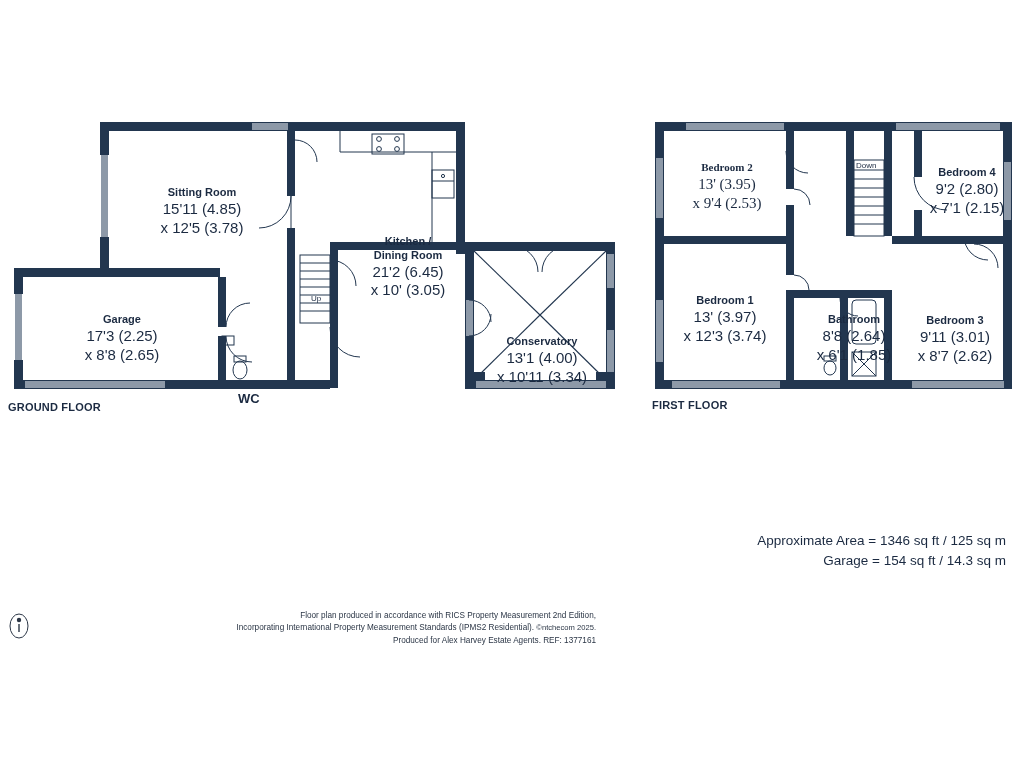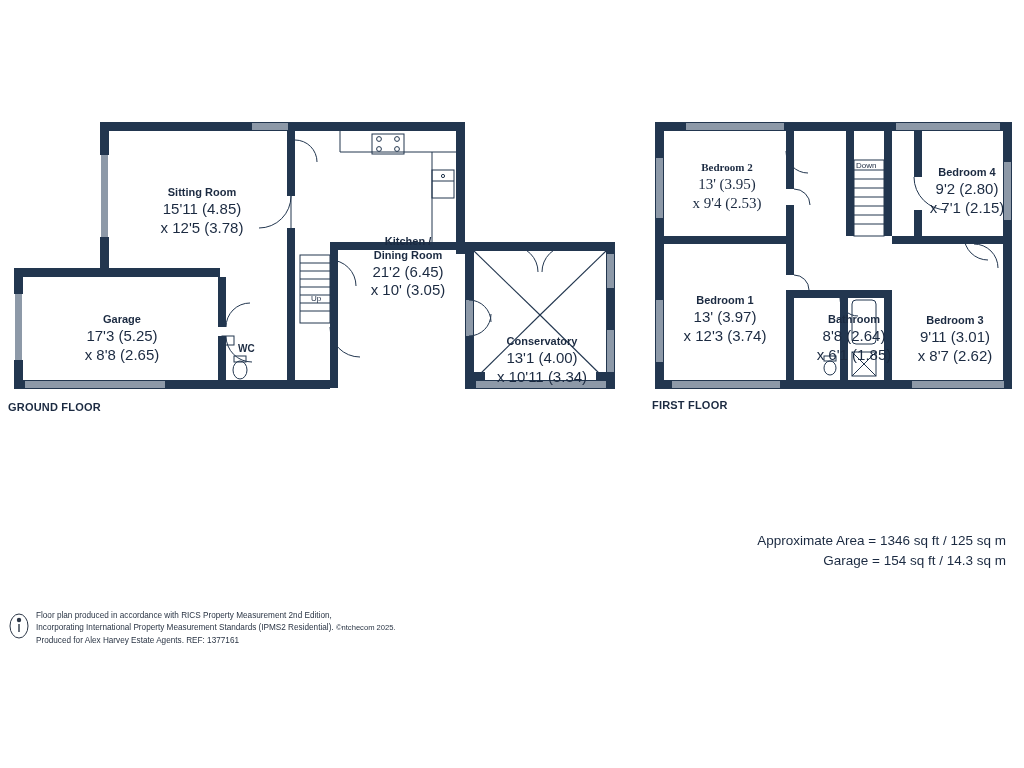--- a/index.html
+++ b/index.html
@@ -45,23 +45,24 @@
     letter-spacing: 0.2px;
     color: #1b2a41;
   }
   .stair-word {
     position: absolute;
     font-size: 8px;
     color: #1b2a41;
   }
   .wc-word {
     position: absolute;
-    font-size: 10px;
+    font-size: 13px;
     font-weight: bold;
     color: #1b2a41;
+    margin-top: 48px;
   }
   .area-block {
     position: absolute;
     right: 18px;
     top: 531px;
     text-align: right;
   }
   .area-block .aline {
     font-size: 13.5px;
     line-height: 1.45;
@@ -73,20 +74,21 @@
     line-height: 1.6;
     color: #1b2a41;
     display: block;
     margin-top: 2px;
   }
   .footer {
     position: absolute;
     left: 36px;
     top: 610px;
     width: 560px;
+    text-align: right;
   }
   .footer .fline {
     font-size: 8.2px;
     line-height: 1.5;
     color: #2a3545;
     display: block;
   }
   .footer .fline .tiny-brand {
     font-size: 7.6px;
   }
@@ -316,21 +318,21 @@
 </div>
 
 <div class="room-label" style="left:468px; top:300px; width:148px;margin-top:35px;">
   <span class="rname">Conservatory</span>
   <span class="rdim">13'1 (4.00)</span>
   <span class="rdim">x 10'11 (3.34)</span>
 </div>
 
 <div class="room-label" style="left:52px; top:313px; width:140px;">
   <span class="rname">Garage</span>
-  <span class="rdim">17'3 (5.25)</span>
+  <span class="rdim">17'3 (2.25)</span>
   <span class="rdim">x 8'8 (2.65)</span>
 </div>
 
 <div class="wc-word" style="left:238px; top:343px;">WC</div>
 <div class="stair-word" style="left:311px; top:294px;">Up</div>
 
 <div class="floor-title" style="left:652px; top:399px;">FIRST FLOOR</div>
 
 <div class="room-label" style="left:672px; top:161px; width:110px;font-family:Liberation Serif, serif;">
   <span class="rname">Bedroom 2</span>

